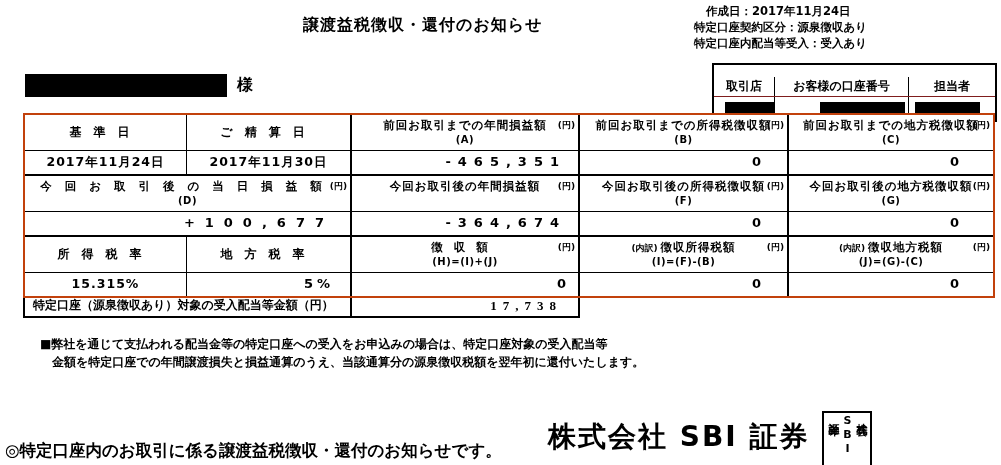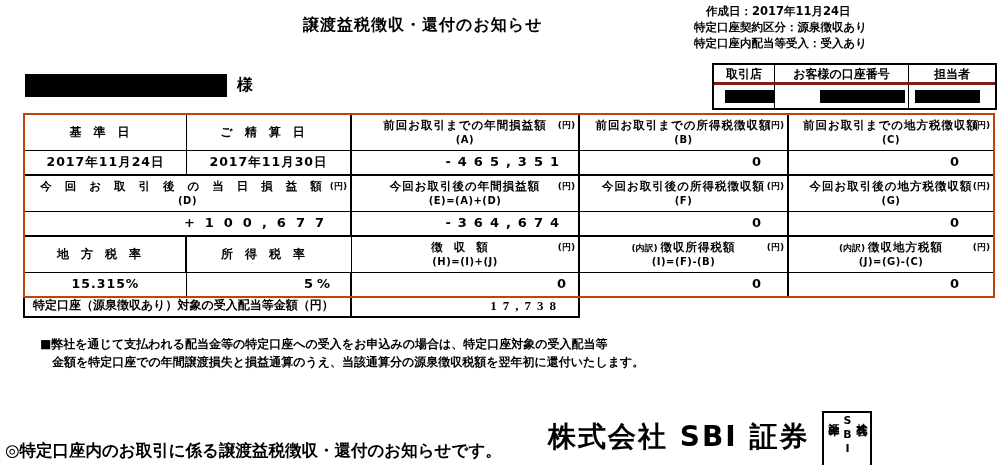--- a/index.html
+++ b/index.html
@@ -20,21 +20,21 @@
     font-size:11.5px; font-weight:bold; line-height:16px; white-space:nowrap;
   }
   .meta .m1 { padding-left:12px; }
 
   
   .cust-redact { position:absolute; left:25px; top:74px; width:202px; height:23px; background:#000; }
   .cust-sama  { position:absolute; left:237px; top:75px; font-size:16px; font-weight:bold; }
 
   
   .acct { position:absolute; left:712px; top:63px; width:285px; border:2px solid #000; background:#fff; }
-  .acct .hrow { display:flex; height:20px; border-bottom:3px solid #7f1d1d; }
+  .acct .hrow { display:flex; height:20px; border-bottom:1px solid #7f1d1d;margin-top:12px; }
   .acct .vrow { display:flex; height:23px; }
   .acct .c { font-size:12px; font-weight:bold; text-align:center; line-height:19px; border-right:1px solid #000; position:relative; }
   .acct .ca { width:61px; } .acct .cb { width:134px; } .acct .cc { width:86px; border-right:none; }
   .acct .vrow .c { line-height:22px; }
   .rbox { position:absolute; background:#000; height:13px; top:5px; }
   .rb1 { left:11px; width:49px; }
   .rb2 { left:45px; width:85px; }
   .rb3 { left:6px;  width:65px; }
 
   
@@ -149,44 +149,43 @@
 
     <div class="band b2">
       <div class="hc span2 br2">
         <span class="u">(円)</span>
         <span class="l wide">今回お取引後の当日損益額</span>
           <span class="f">(D)</span>
       </div>
       <div class="hc br2">
         <span class="u">(円)</span>
         <span class="l">今回お取引後の年間損益額</span>
-          <span class="f">(E)=(A)+(D)</span>
       </div>
       <div class="hc br2">
         <span class="u">(円)</span>
         <span class="l">今回お取引後の所得税徴収額</span>
           <span class="f">(F)</span>
       </div>
       <div class="hc">
         <span class="u">(円)</span>
         <span class="l">今回お取引後の地方税徴収額</span>
           <span class="f">(G)</span>
       </div>
       <div class="vc num span2 sp10 pr16 br2">+100,677</div>
       <div class="vc num sp7 pr12 br2">-364,674</div>
       <div class="vc num pr26 br2">0</div>
       <div class="vc num pr34">0</div>
     </div>
 
     <div class="band b3">
+      <div class="hc single br1">
+          <span class="l">所得税率</span>
+        </div>
       <div class="hc single br2">
           <span class="l">地方税率</span>
-        </div>
-      <div class="hc single br1">
-          <span class="l">所得税率</span>
         </div>
       <div class="hc br2">
         <span class="u">(円)</span>
         <span class="l mid">徴収額</span>
           <span class="f">(H)=(I)+(J)</span>
       </div>
       <div class="hc br2">
         <span class="u">(円)</span>
         <span class="l"><span class="pre">(内訳)</span><span>徴収所得税額</span></span>
         <span class="f">(I)=(F)-(B)</span>

